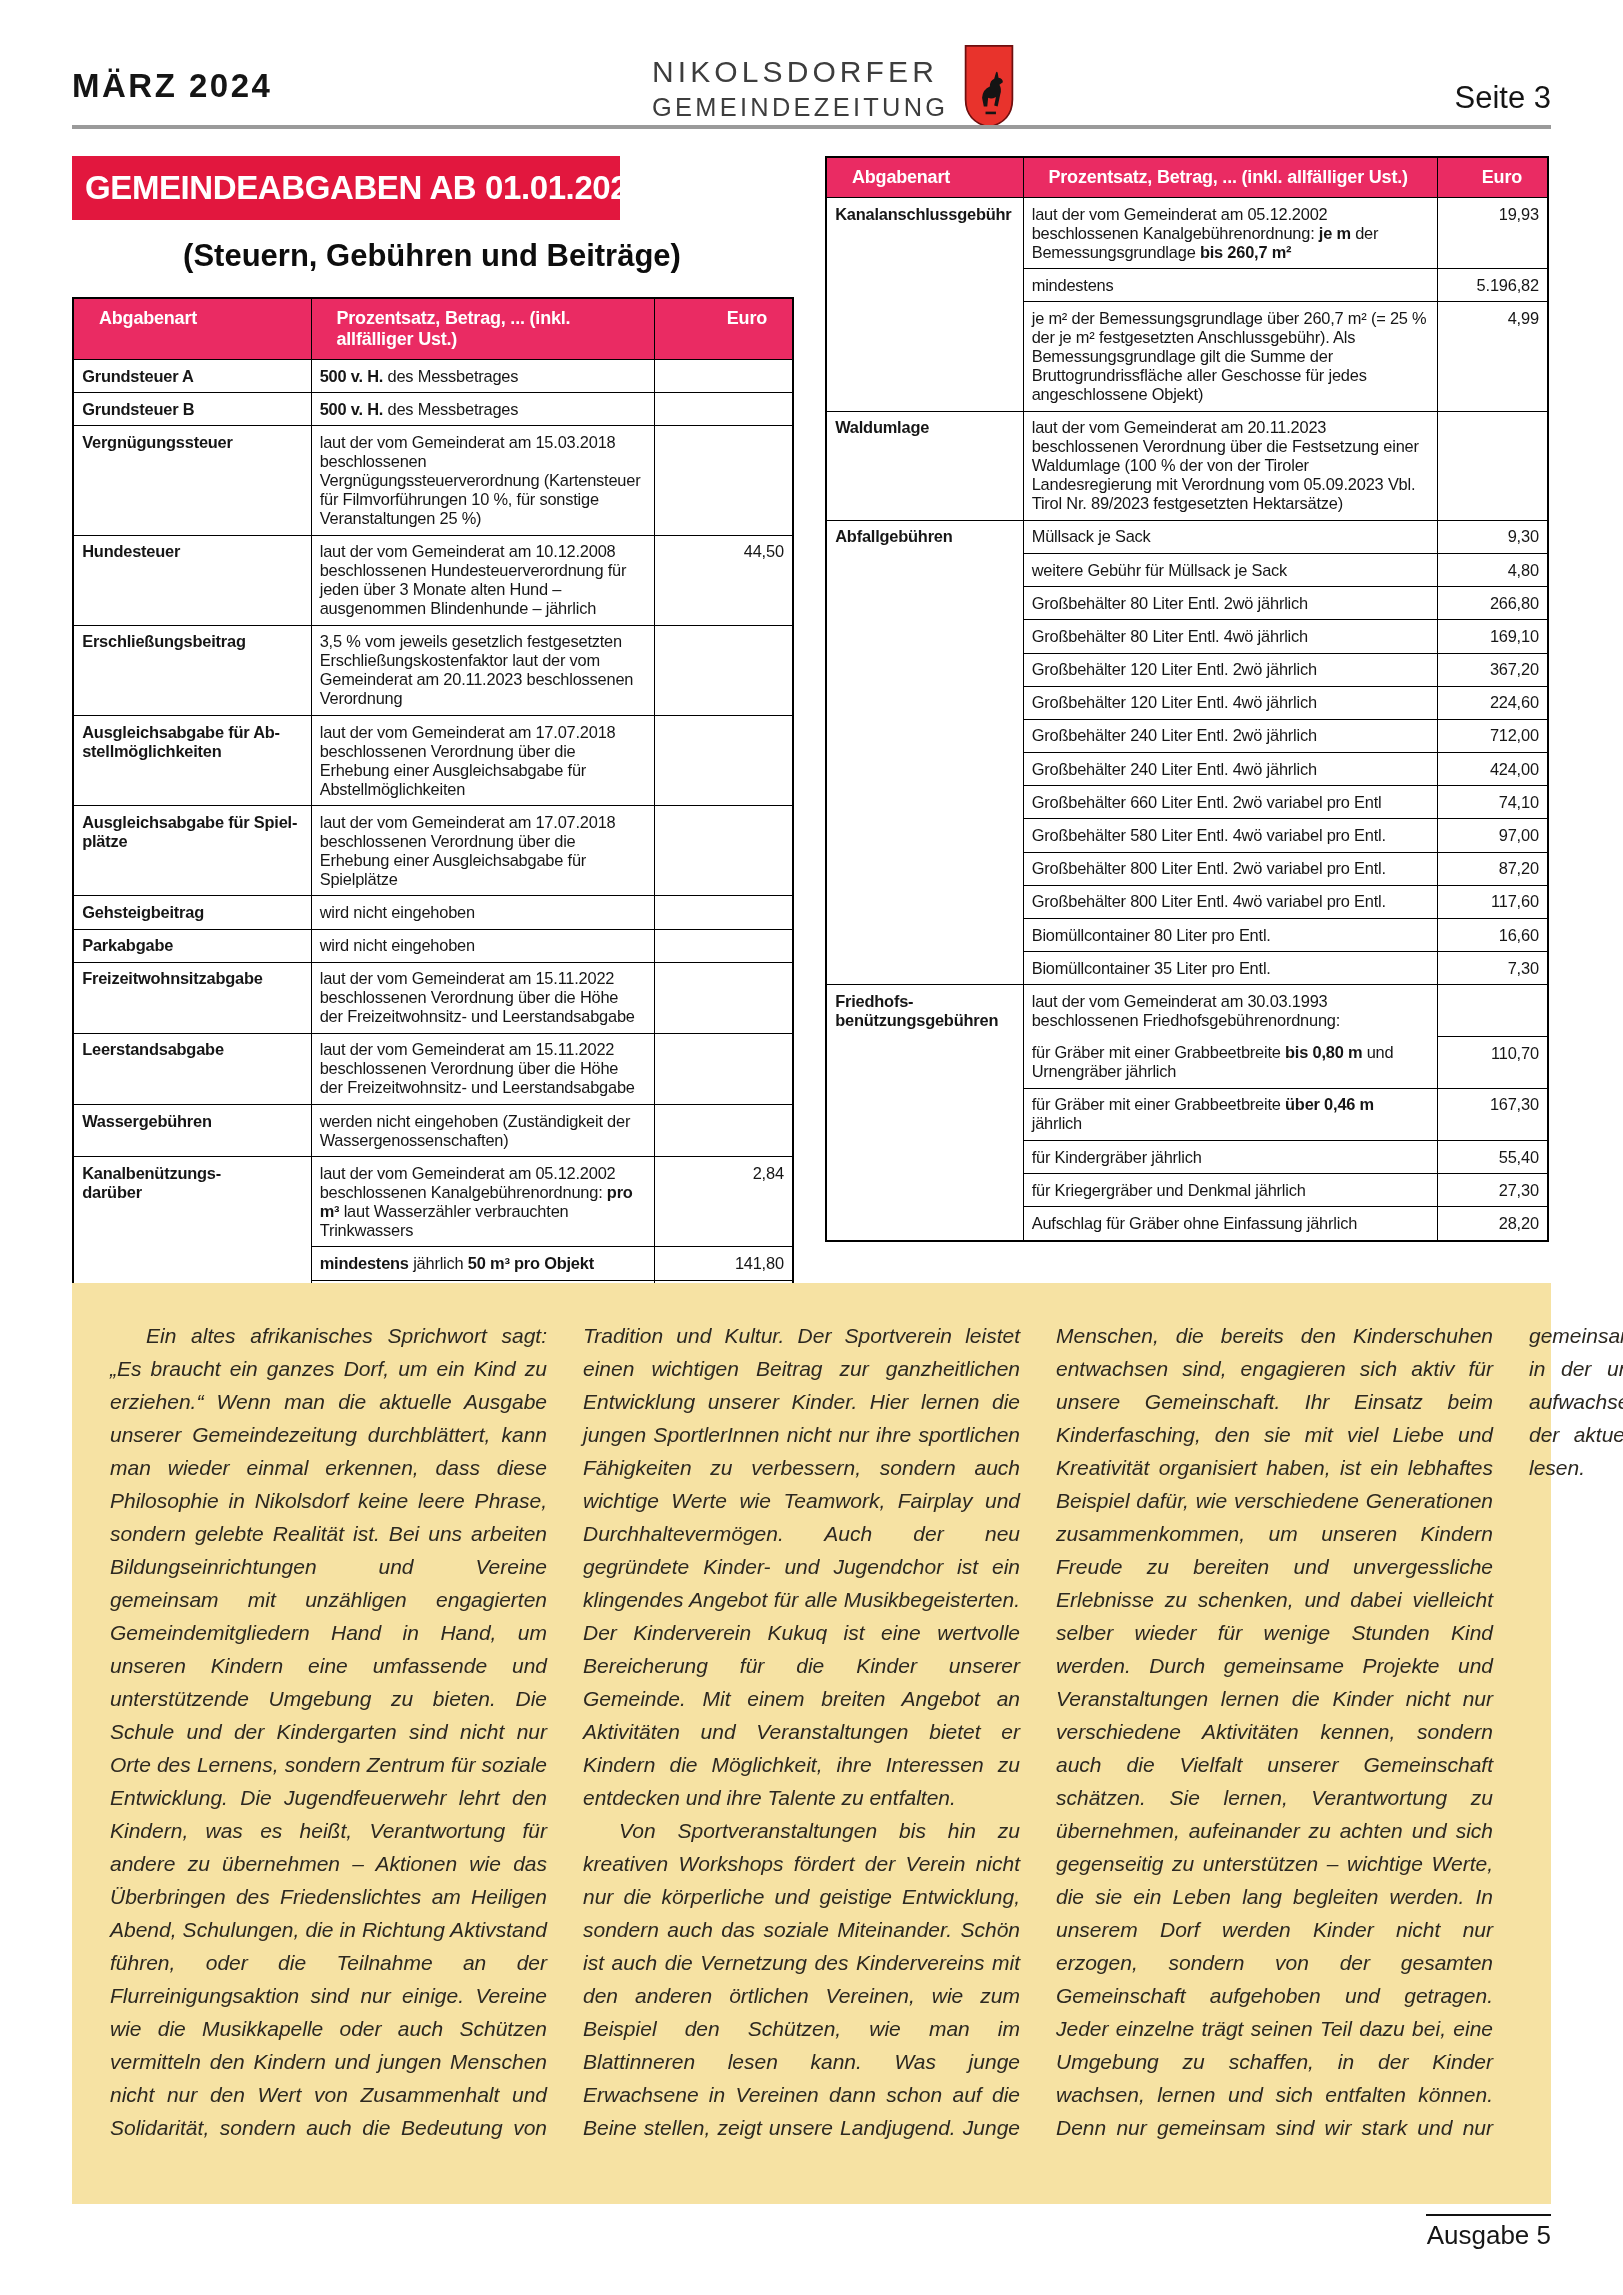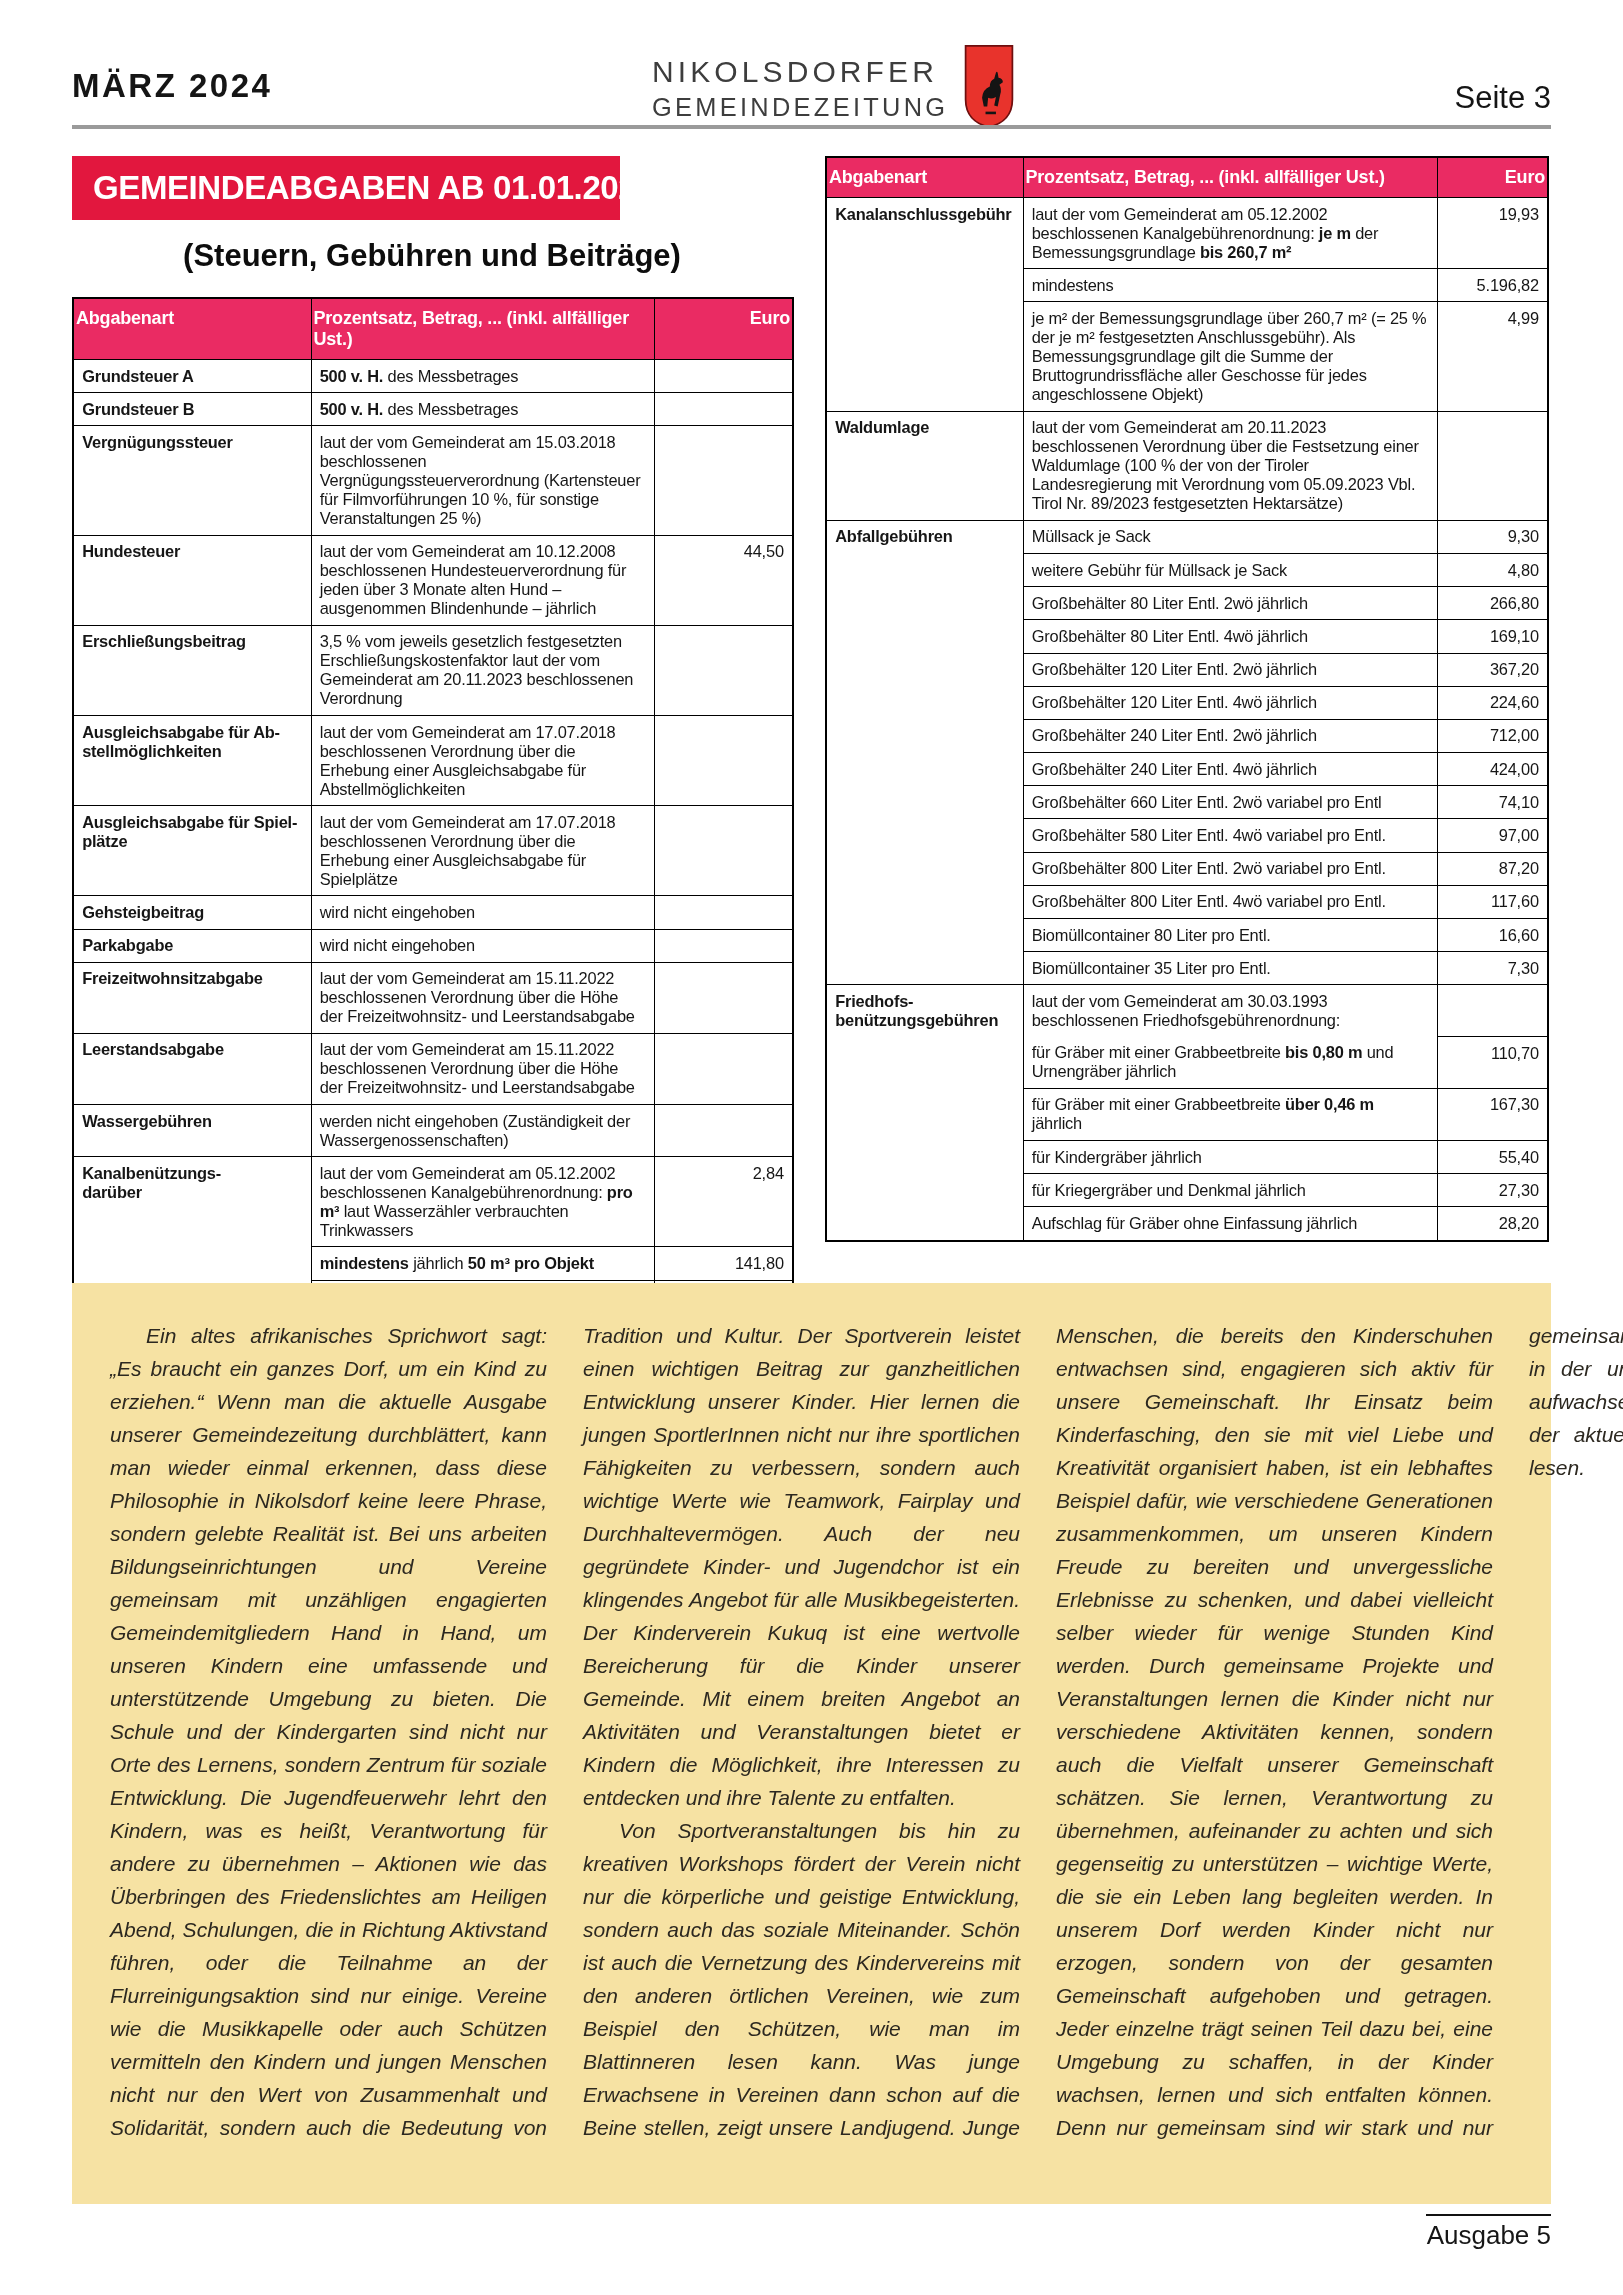--- a/index.html
+++ b/index.html
@@ -12,30 +12,30 @@
   .masthead { position:absolute; left:652px; top:44px; display:flex; align-items:center; gap:14.8px; }
   .masthead .mh-text { text-align:left; color:#3d3d3d; }
   .mh-l1 { font-size:30px; font-weight:400; letter-spacing:4.1px; line-height:38px; }
   .mh-l2 { font-size:25.4px; font-weight:400; letter-spacing:3.3px; line-height:33px; }
   .hdr-rule { position:absolute; left:72px; top:125px; width:1479px; height:4.1px; background:#9a9a9a; }
 
   
   .left-col  { position:absolute; left:72px;  top:156px; width:720px; }
   .right-col { position:absolute; left:825px; top:156px; width:721px; }
   .banner { width:548px; height:64px; background:#e2173e; color:#fff; font-size:33px; font-weight:700;
-            letter-spacing:-0.4px; line-height:64px; padding-left:21px; white-space:nowrap; }
+            letter-spacing:-0.4px; line-height:64px; padding-left:13px; white-space:nowrap; }
   .subtitle { margin-top:18px; width:100%; text-align:center; font-size:31px; font-weight:700; color:#0d0d0d; }
 
   
   table.fees { border-collapse:collapse; width:100%; table-layout:fixed; margin-top:23px; }
   .right-col table.fees { margin-top:0; }
   table.fees th, table.fees td { border:1.6px solid #000; vertical-align:top; }
   table.fees { border:2.5px solid #000; }
   table.fees th { background:#ea2b63; color:#fff; font-size:18px; font-weight:700; text-align:left;
-                  padding:9px 2px; letter-spacing:-0.2px; }
+                  padding:9px 25px; letter-spacing:-0.2px; }
   table.fees th.h-euro { text-align:right; }
   table.fees td { font-size:16.4px; line-height:19px; padding:6.6px 8.2px; letter-spacing:-0.2px; color:#161616; }
   td.c-name { font-weight:700; white-space:pre-line; font-size:17px; }
   td.c-euro { text-align:right; padding-right:9.8px; }
   td.c-desc .b { font-weight:700; }
   td.c-desc.intro { border-bottom-style:hidden; }
 
   
   .article { position:absolute; left:72px; top:1283px; width:1479px; height:921px;
              background:#f6e2a3; padding:36px 58px 33px 38px; }

